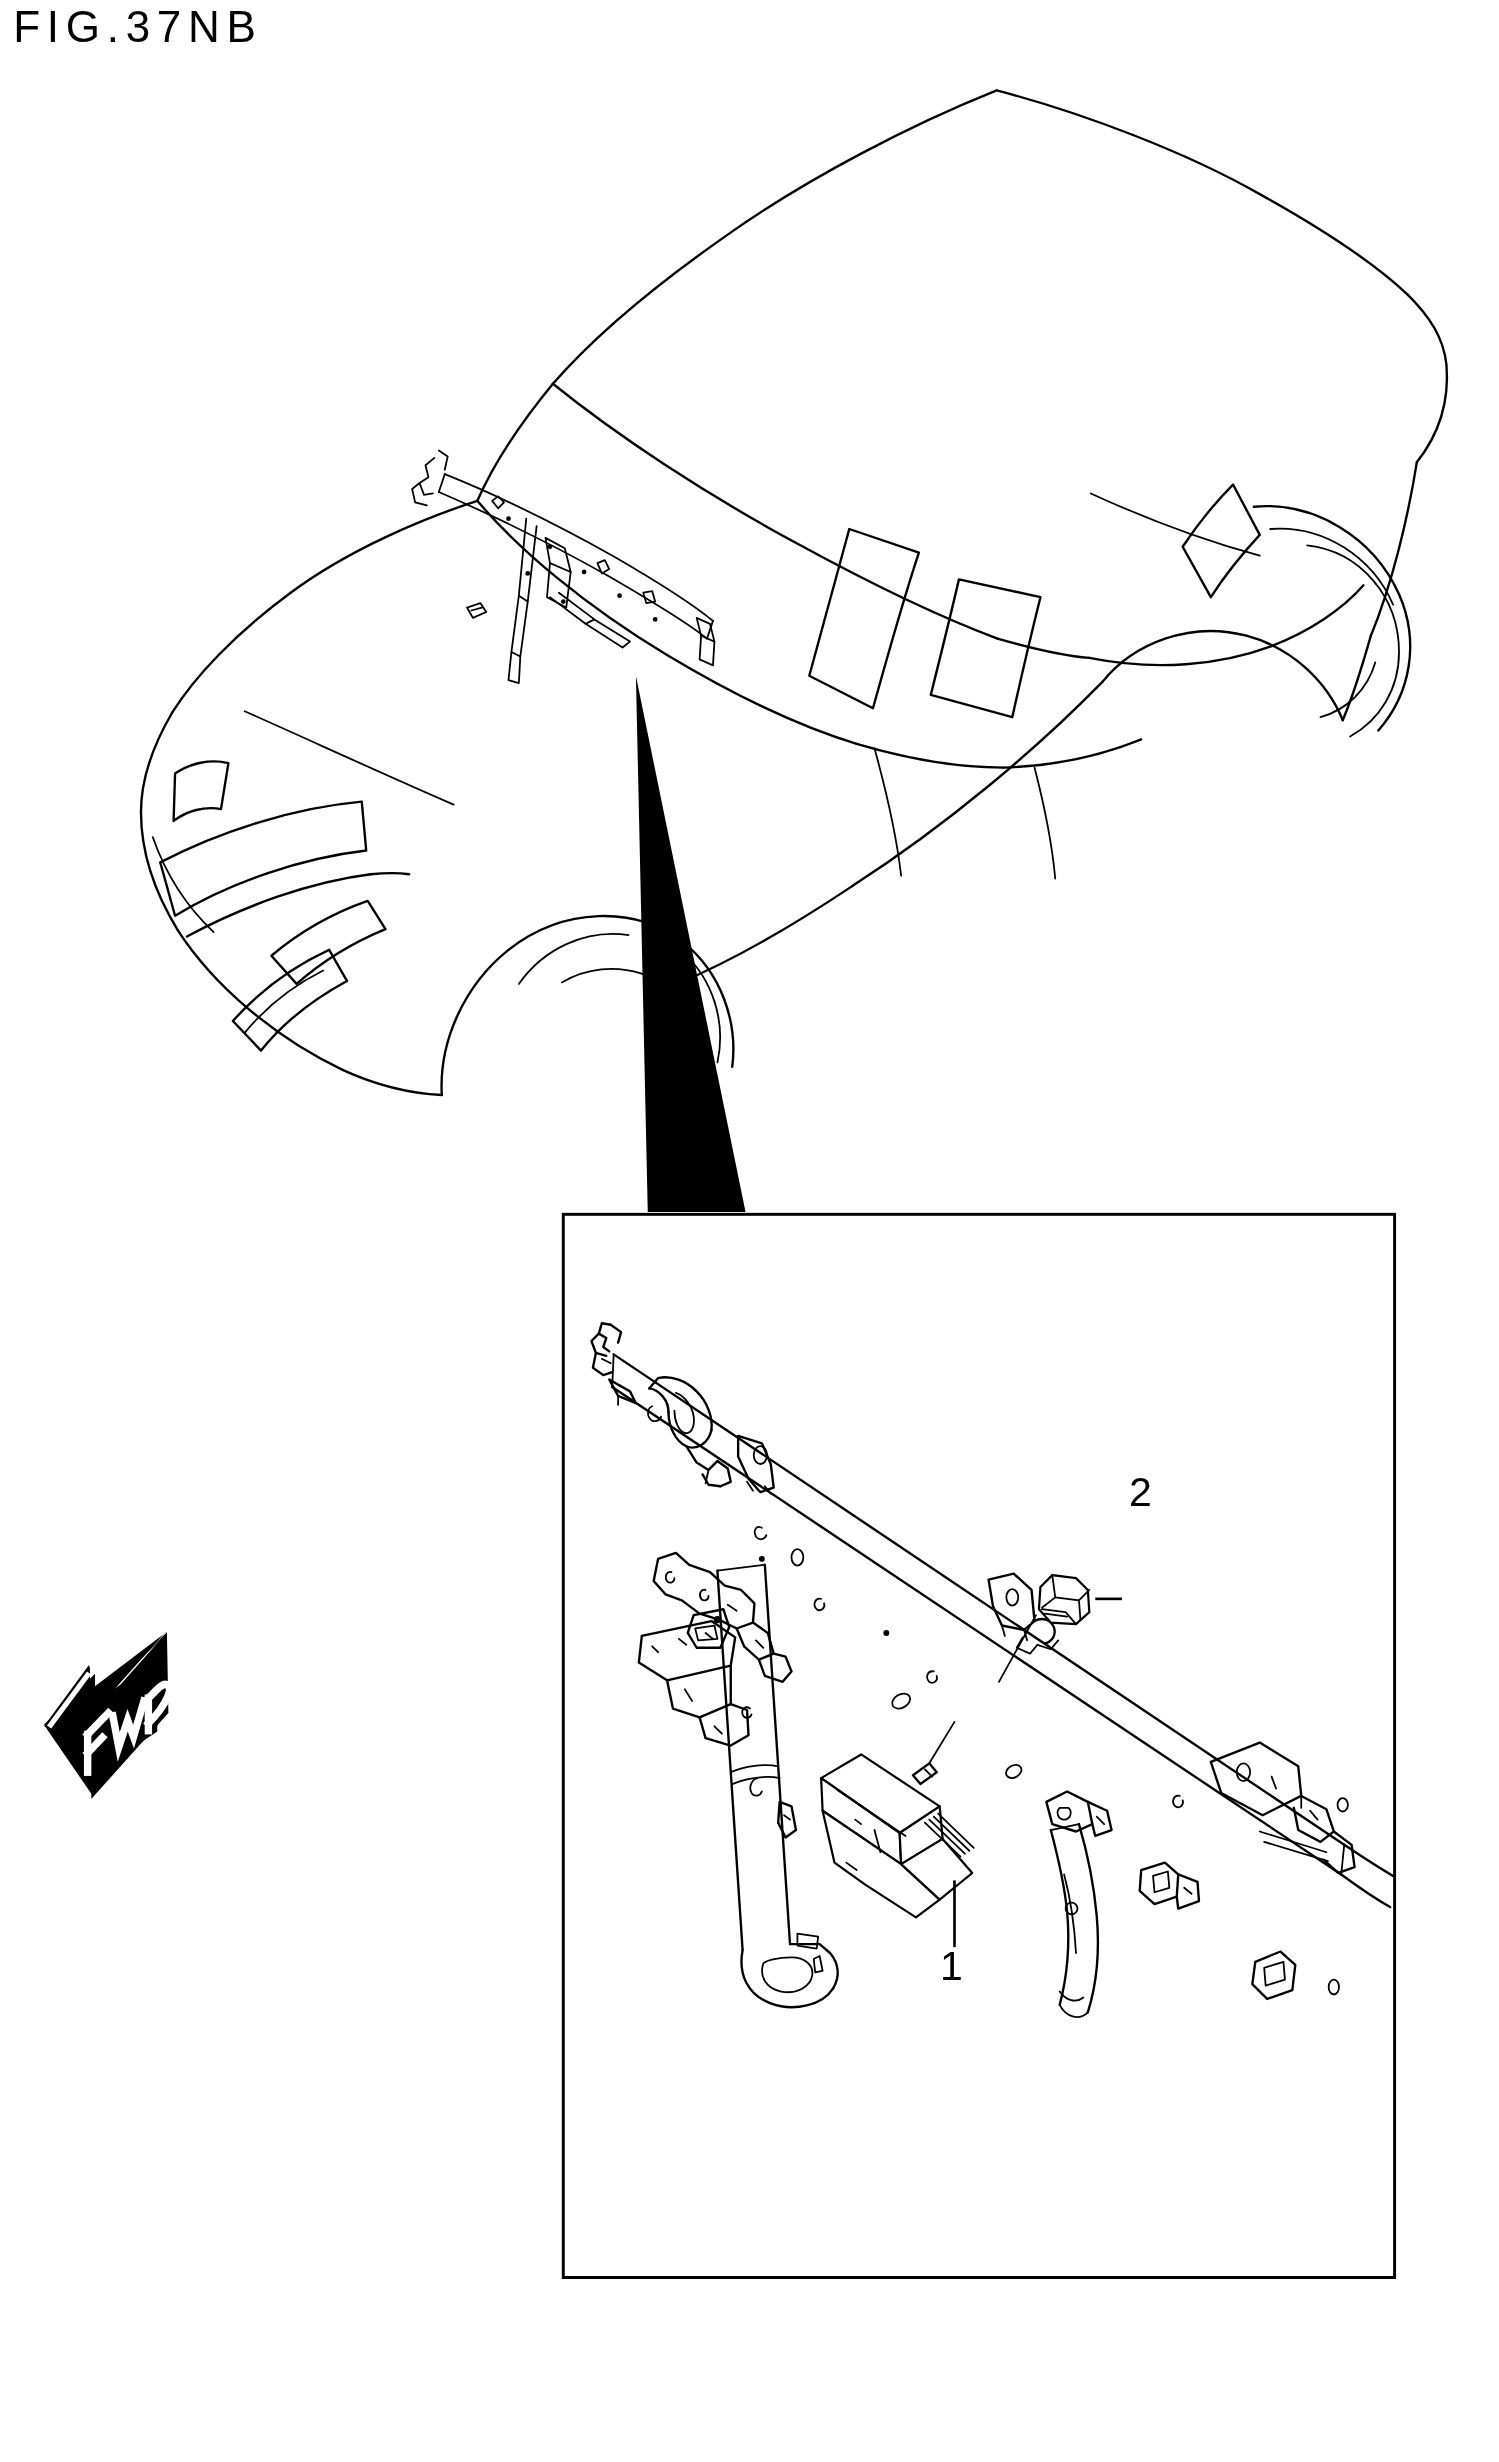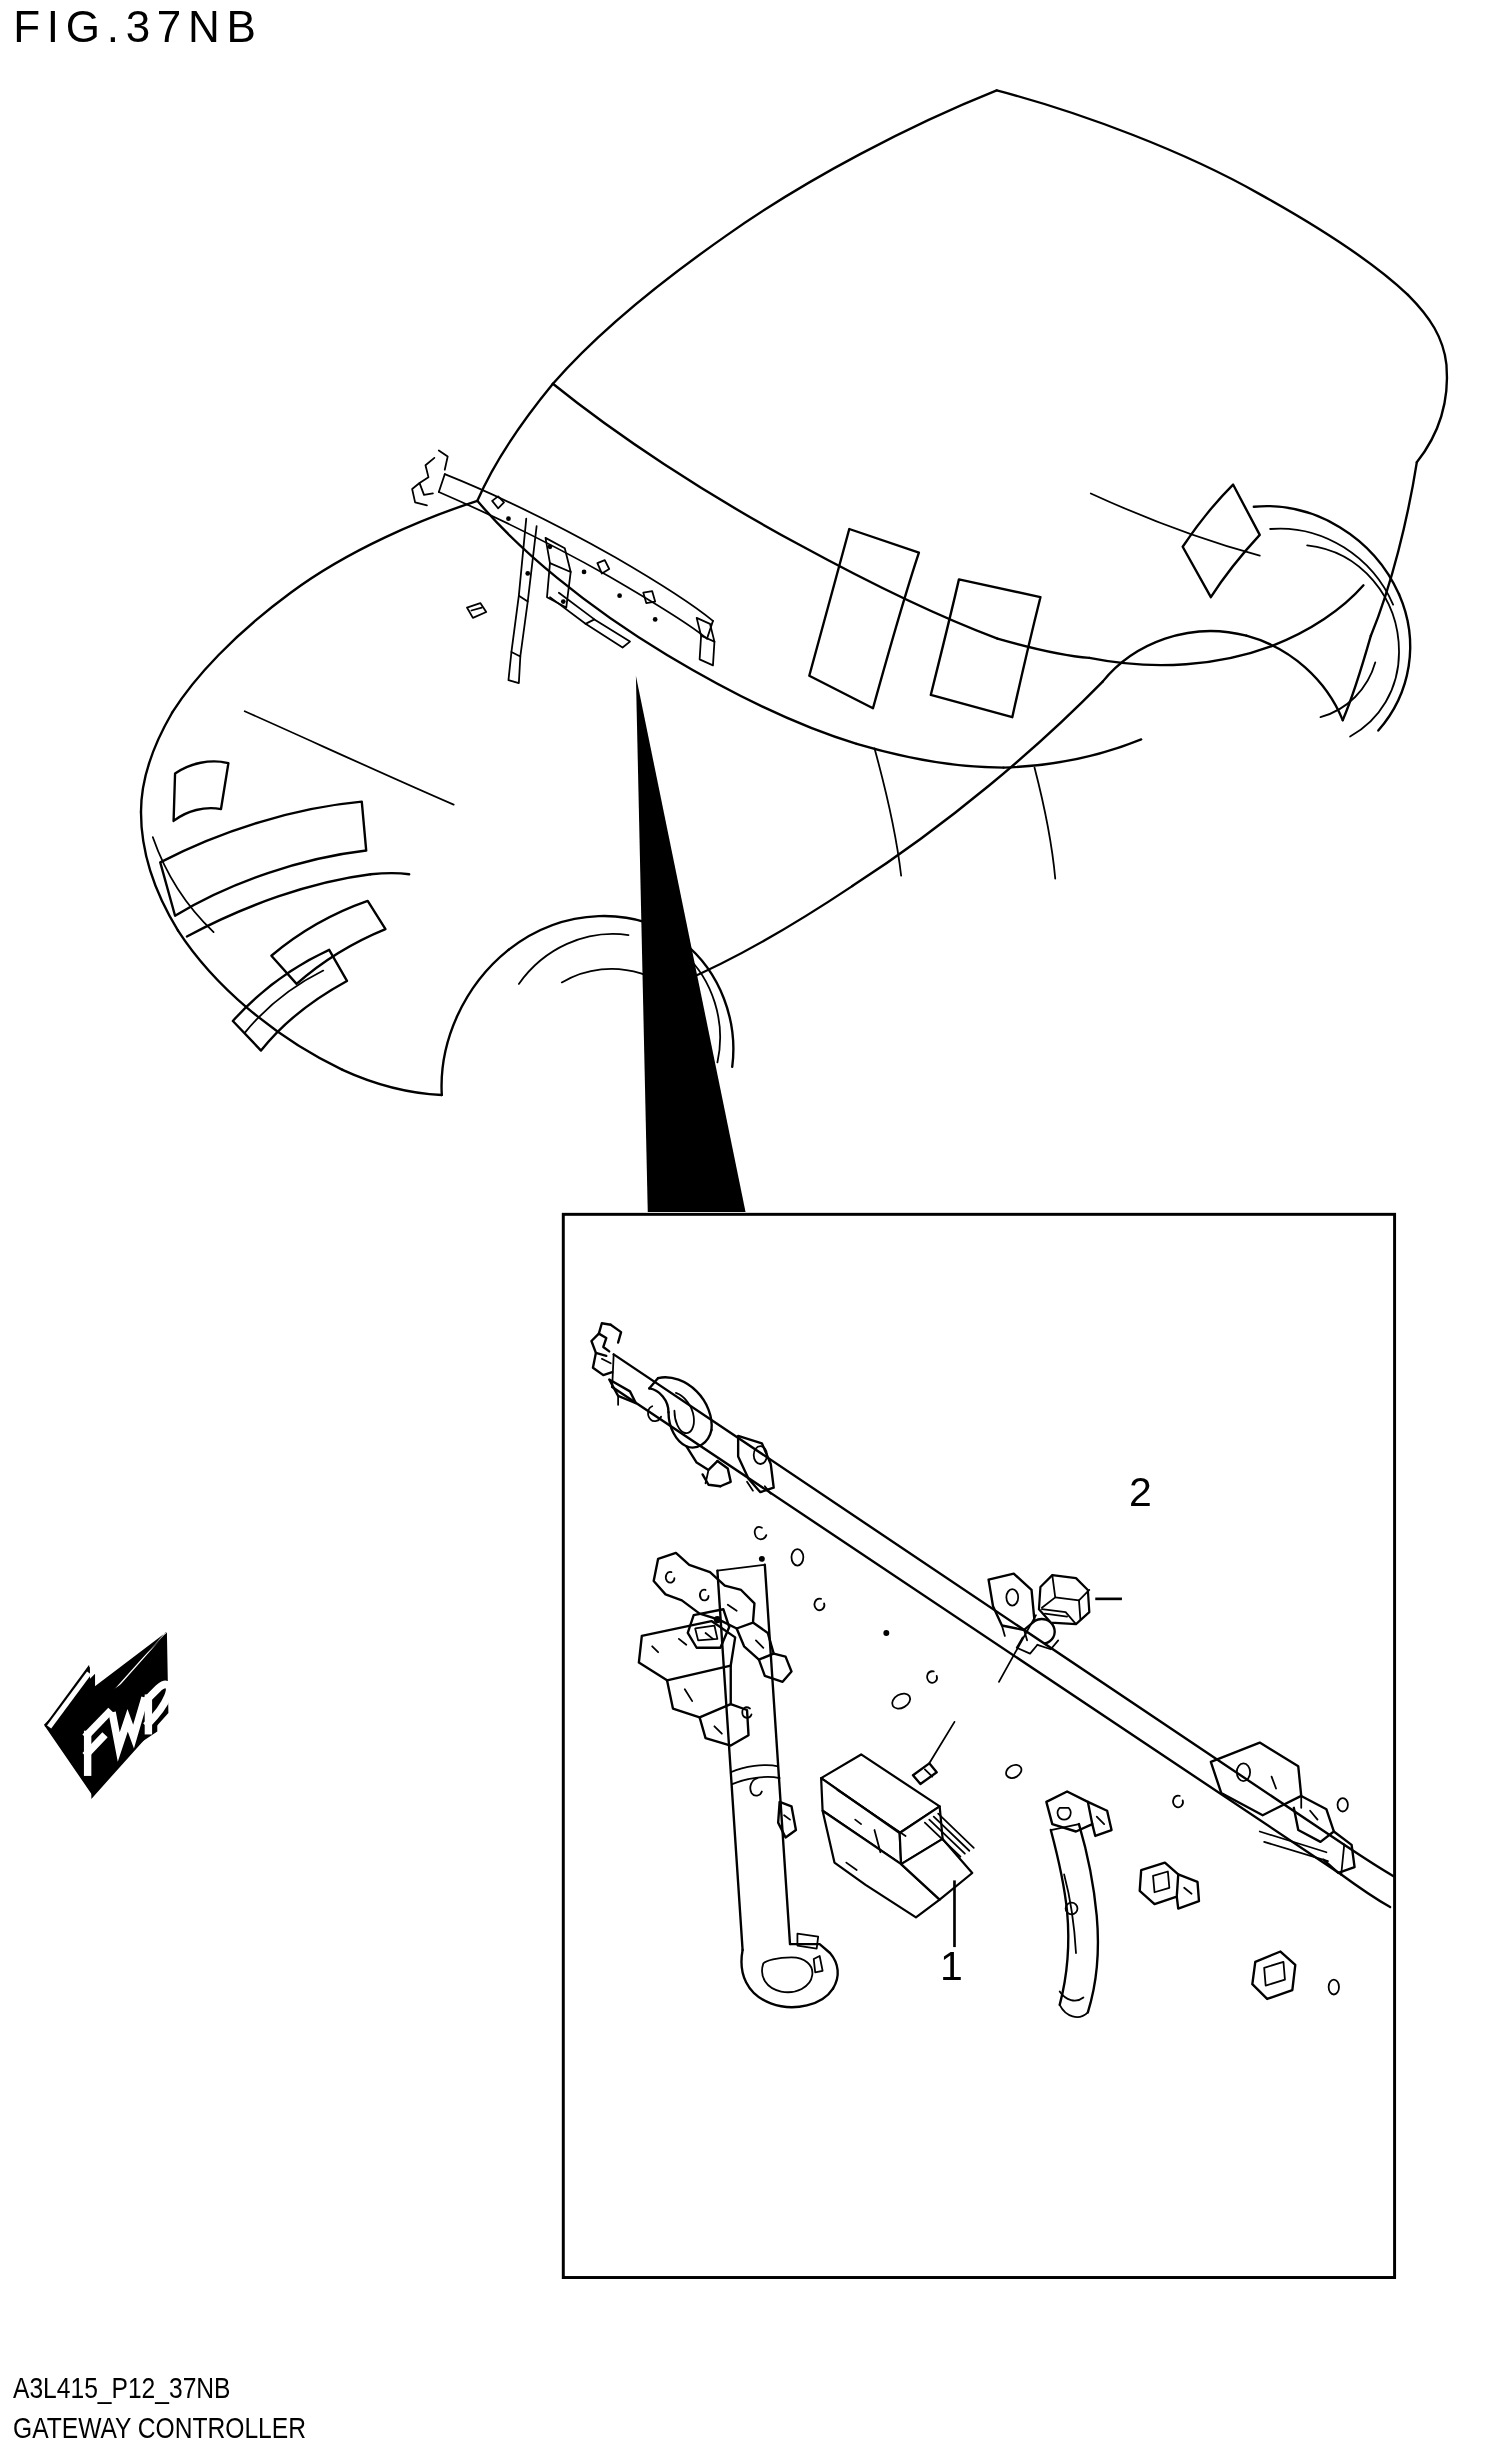--- a/index.html
+++ b/index.html
@@ -483,19 +483,15 @@
       <path class="stroke-thin" d="M1260 2256 C1252 2254 1248 2264 1254 2270 C1260 2274 1266 2268 1264 2262"></path>
       <path class="stroke-thin" d="M1592 2424 C1584 2422 1580 2432 1586 2438 C1592 2442 1598 2436 1596 2430"></path>
       <circle cx="1196" cy="2204" r="4" class="fill-black"></circle>
       <circle cx="1028" cy="2104" r="4" class="fill-black"></circle>
     </g>
   </svg>
 
   <div class="callout" id="callout-1">1</div>
   <div class="callout" id="callout-2">2</div>
 
-  <div id="footer">
-    <div class="line">A3L415_P12_37NB</div>
-    <div class="line">GATEWAY CONTROLLER</div>
-  </div>
 
 </div>
 
 
 </body></html>

